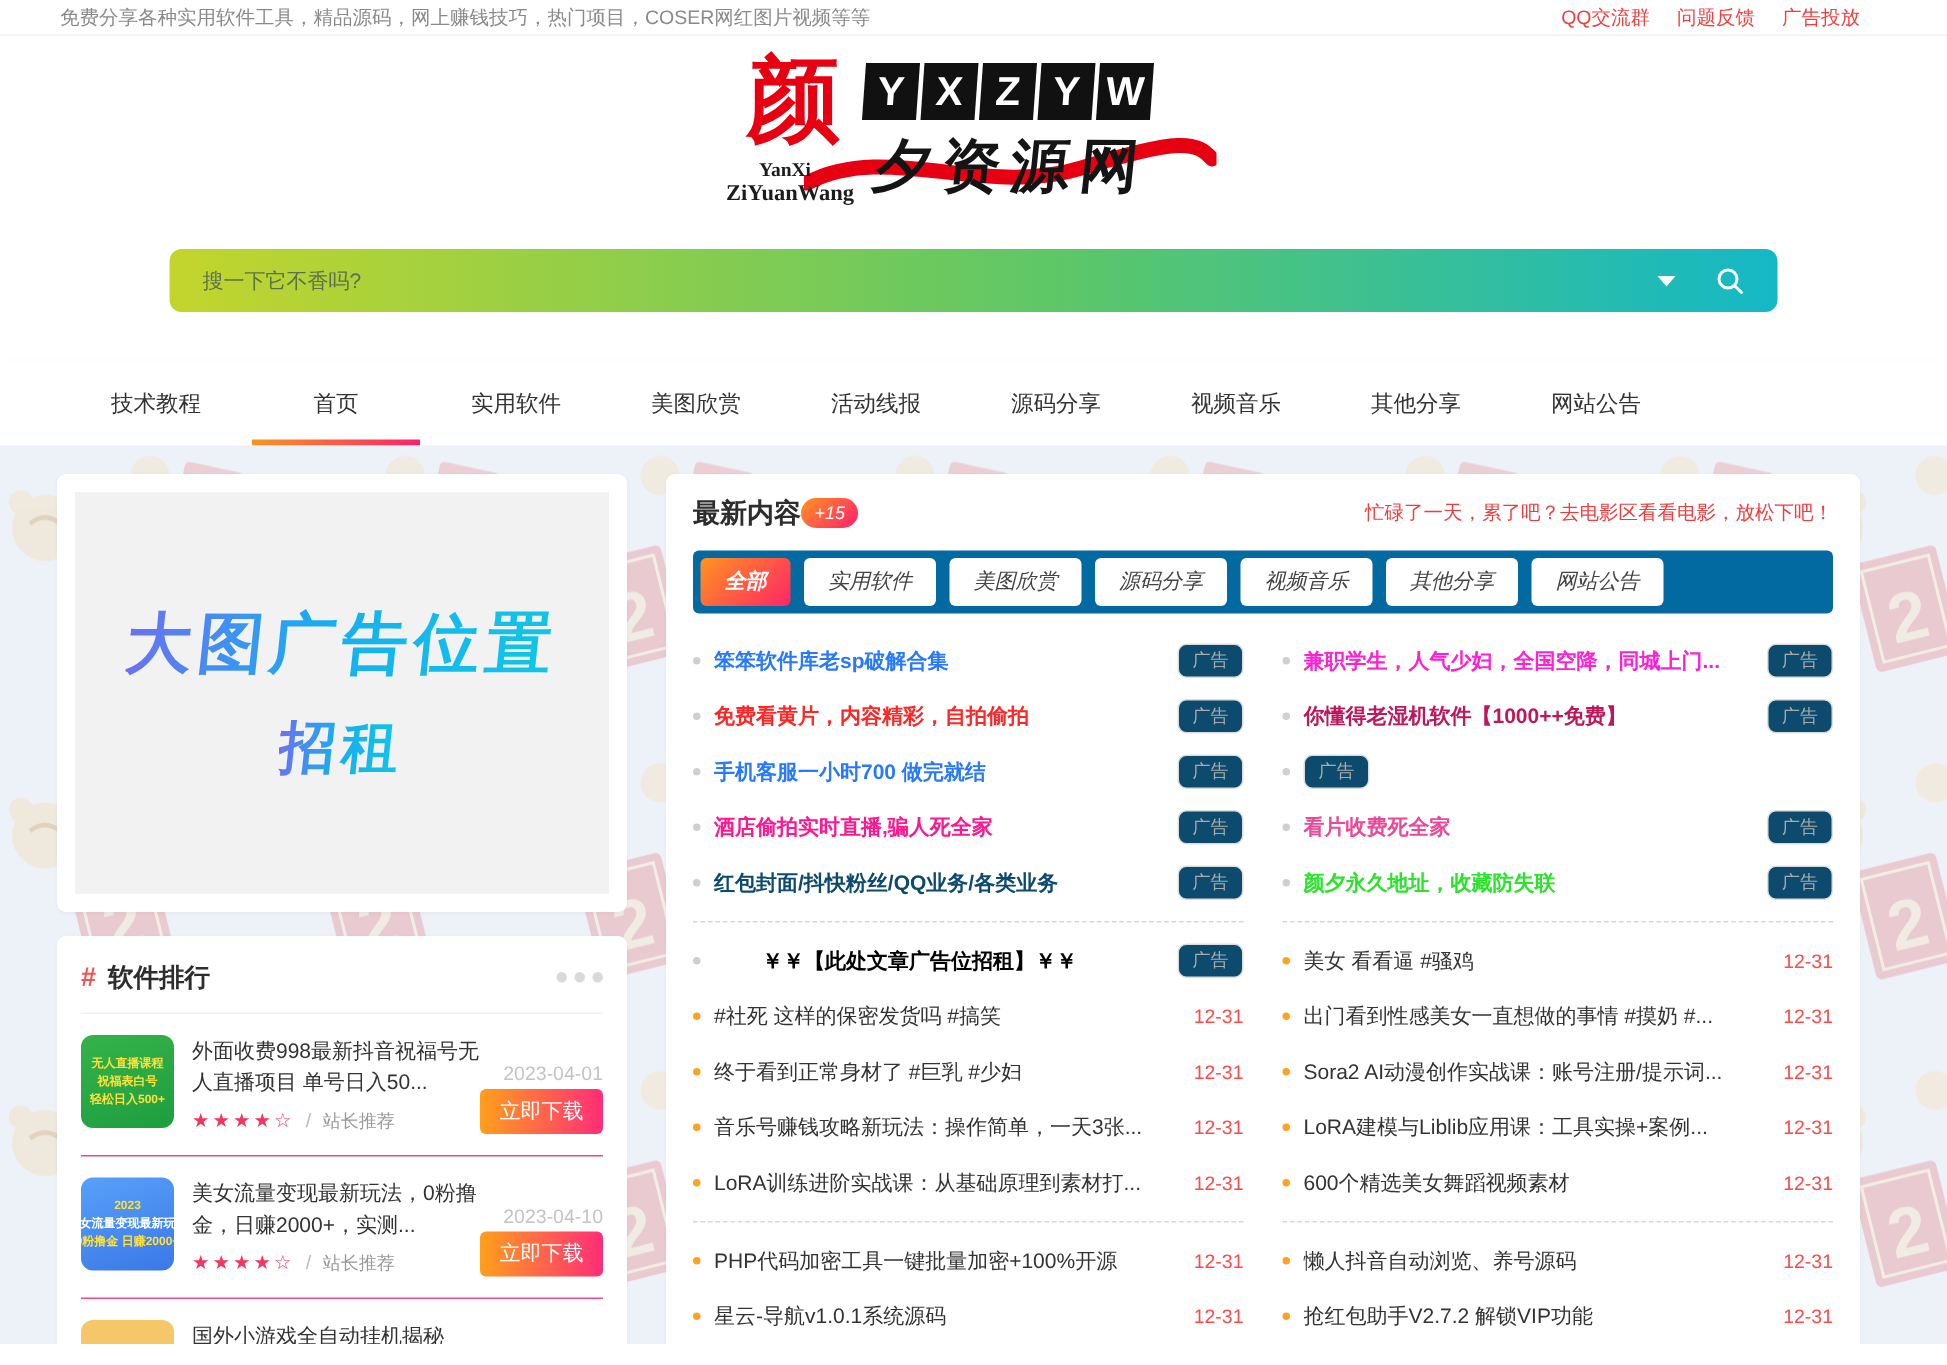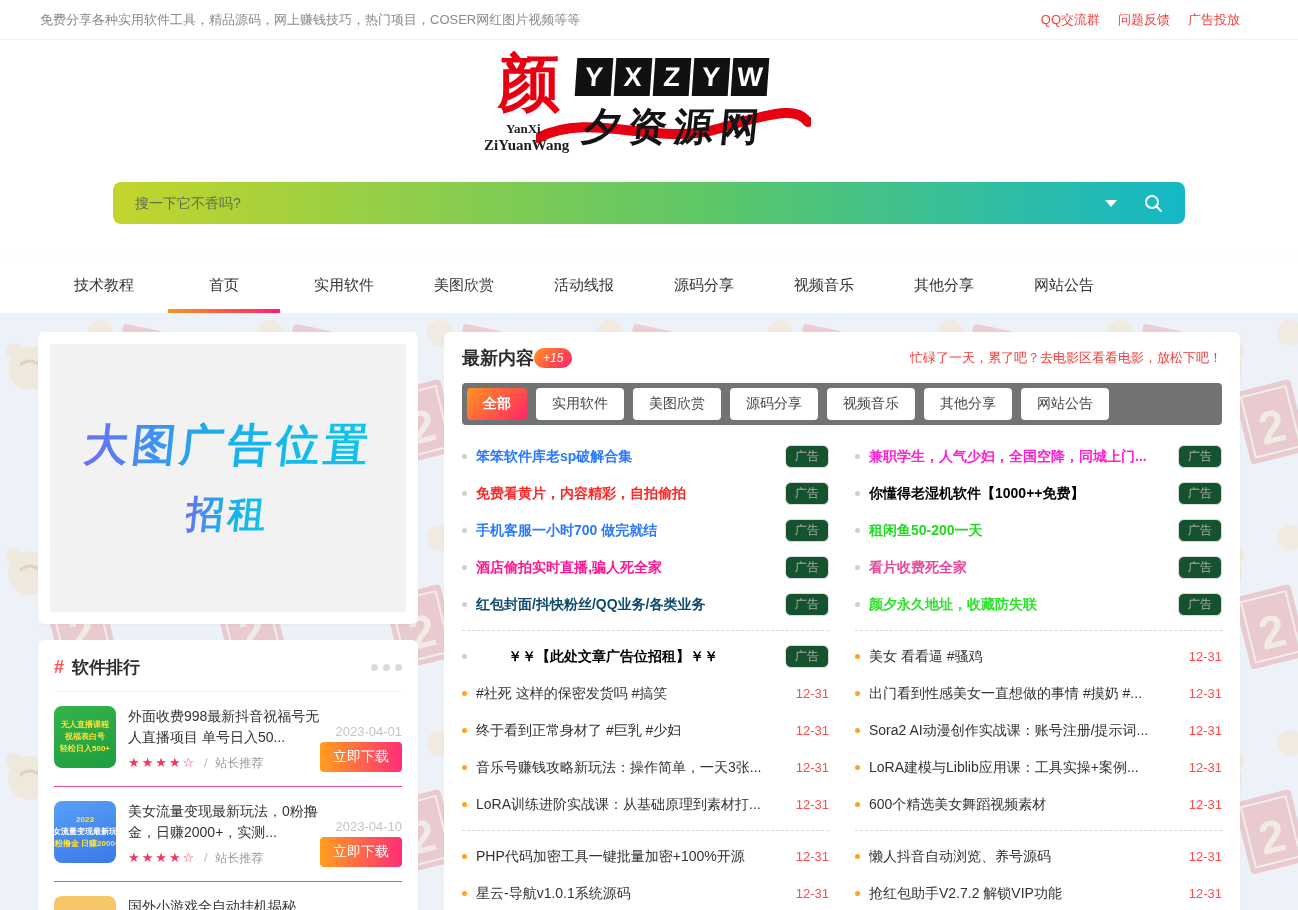--- a/index.html
+++ b/index.html
@@ -1,20 +1,20 @@
 <!DOCTYPE html>
 <html><head>
 <meta charset="utf-8">
 <style>
   * { margin:0; padding:0; box-sizing:border-box; }
   html,body { width:1298px; height:910px; overflow:hidden; }
   body { font-family:"Liberation Sans","DejaVu Sans",sans-serif; background:#fff; color:#333; }
 
   
-  .topbar { height:40px; display:flex; align-items:center; justify-content:space-between;
+  .topbar { height:24px; display:flex; align-items:center; justify-content:space-between;
             padding:0 58px 0 40px; border-bottom:1px solid #f0f0f0; background:#fff; }
   .topbar-tagline { font-size:13px; color:#8a8a8a; }
   .topbar-links { display:flex; gap:18px; }
   .topbar-links a { font-size:13px; color:#f43e3e; text-decoration:none; cursor:pointer; }
 
   
   .logo-area { height:132px; display:flex; justify-content:center; align-items:center; background:#fff; }
   .logo { position:relative; width:330px; height:112px; }
   .logo-yan { position:absolute; left:14px; top:2px; font-size:62px; line-height:1;
               font-weight:bold; color:#e60012; font-family:"Liberation Serif","DejaVu Serif",serif; }
@@ -98,33 +98,33 @@
             background:linear-gradient(90deg,#ff9f1c,#ff2d78);
             font-family:"Liberation Sans","DejaVu Sans",sans-serif; }
 
   
   .content-card { flex:1; padding:14px 18px 20px; min-height:620px; }
   .content-head { display:flex; align-items:center; }
   .content-title { font-size:18px; font-weight:bold; color:#2d2d2d; }
   .count-badge { margin-left:0; font-size:12px; color:#fff; padding:3px 9px; border-radius:999px;
                  background:linear-gradient(135deg,#ff9420,#ff1f6d);font-style:italic; }
   .head-notice { margin-left:auto; font-size:13px; color:#f43b3b; }
-  .tabs { margin-top:13px; background:#737373; border-radius:4px; padding:5px; display:flex; gap:9px; }
+  .tabs { margin-top:13px; background:#0369a1; border-radius:4px; padding:5px; display:flex; gap:9px;font-style:italic; }
   .tab { padding:7px 16px; font-size:14px; border-radius:4px; background:#fff; color:#444; cursor:pointer; }
   .tab.active { background:linear-gradient(135deg,#ff9420,#ff2566); color:#fff; font-weight:bold; }
   .article-cols { margin-top:13px; display:flex; gap:26px; }
   .article-col { flex:1; min-width:0; }
   .a-row { height:37px; display:flex; align-items:center; gap:9px; cursor:pointer; }
   .dot { width:5px; height:5px; border-radius:50%; flex:none; background:#ffa21f; }
   .dot.gray { background:#cfcfcf; }
   .a-title { flex:1; min-width:0; font-size:14px; white-space:nowrap; overflow:hidden;
              text-overflow:ellipsis; color:#333; }
   .a-title.bold { font-weight:bold; }
   .ad-badge { flex:none; font-size:12px; color:#aaa; border:1px solid #ddd; border-radius:6px;
-              padding:2px 9px; background:#14532d; }
+              padding:2px 9px; background:#0c4a6e; }
   .a-date { flex:none; font-size:13px; color:#ff4a4a; }
   .dashed { border-top:1px dashed #d8d8d8; margin:7px 0; }
 </style>
 </head>
 <body>
 
 <div class="topbar">
   <div class="topbar-tagline">免费分享各种实用软件工具，精品源码，网上赚钱技巧，热门项目，COSER网红图片视频等等</div>
   <div class="topbar-links">
     <a>QQ交流群</a>
@@ -369,26 +369,25 @@
         </div>
 
         <div class="article-col">
           <div class="a-row">
             <span class="dot gray"></span>
             <span class="a-title bold" style="color: rgb(255, 32, 207);">兼职学生，人气少妇，全国空降，同城上门...</span>
             <span class="ad-badge">广告</span>
           </div>
           <div class="a-row">
             <span class="dot gray"></span>
-            <span class="a-title bold" style="color: #000000;">你懂得老湿机软件【1000++免费】</span>
-            <span class="ad-badge">广告</span>
-          </div>
-          <div class="a-row">
-            <span class="dot gray"></span>
-            <span class="a-title bold" style="color: rgb(29, 220, 29);">租闲鱼50-200一天</span>
+            <span class="a-title bold" style="color: #be185d;">你懂得老湿机软件【1000++免费】</span>
+            <span class="ad-badge">广告</span>
+          </div>
+          <div class="a-row">
+            <span class="dot gray"></span>
             <span class="ad-badge">广告</span>
           </div>
           <div class="a-row">
             <span class="dot gray"></span>
             <span class="a-title bold" style="color: #ec4899;">看片收费死全家</span>
             <span class="ad-badge">广告</span>
           </div>
           <div class="a-row">
             <span class="dot gray"></span>
             <span class="a-title bold" style="color: rgb(44, 227, 44);">颜夕永久地址，收藏防失联</span>

